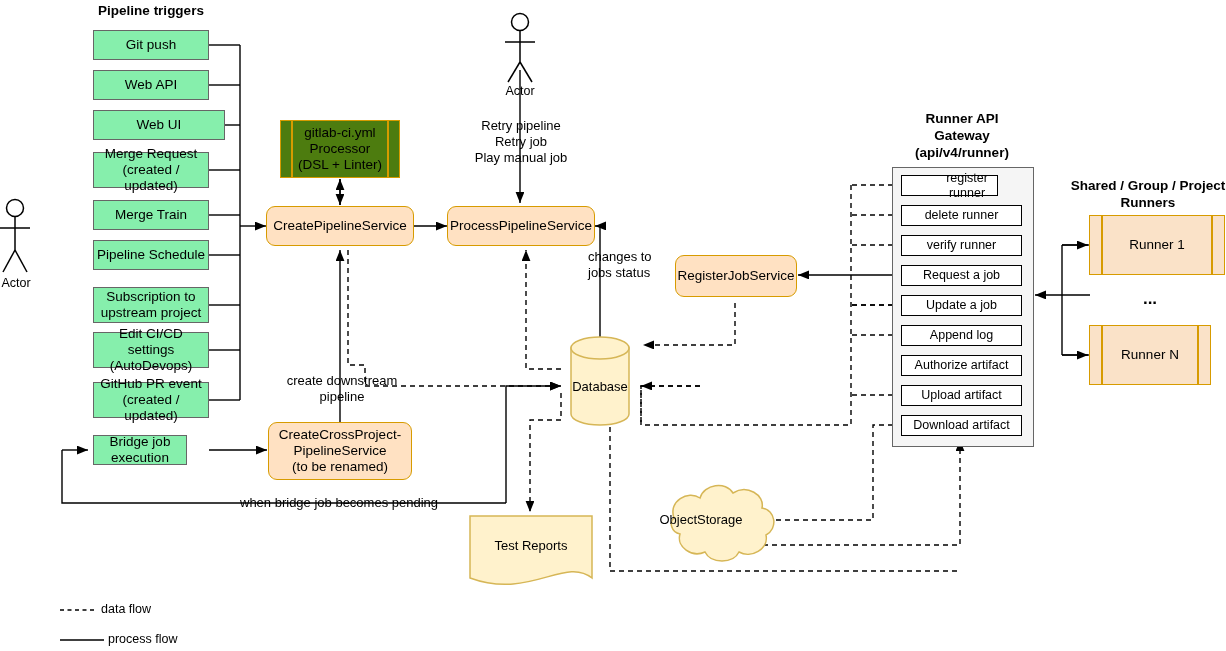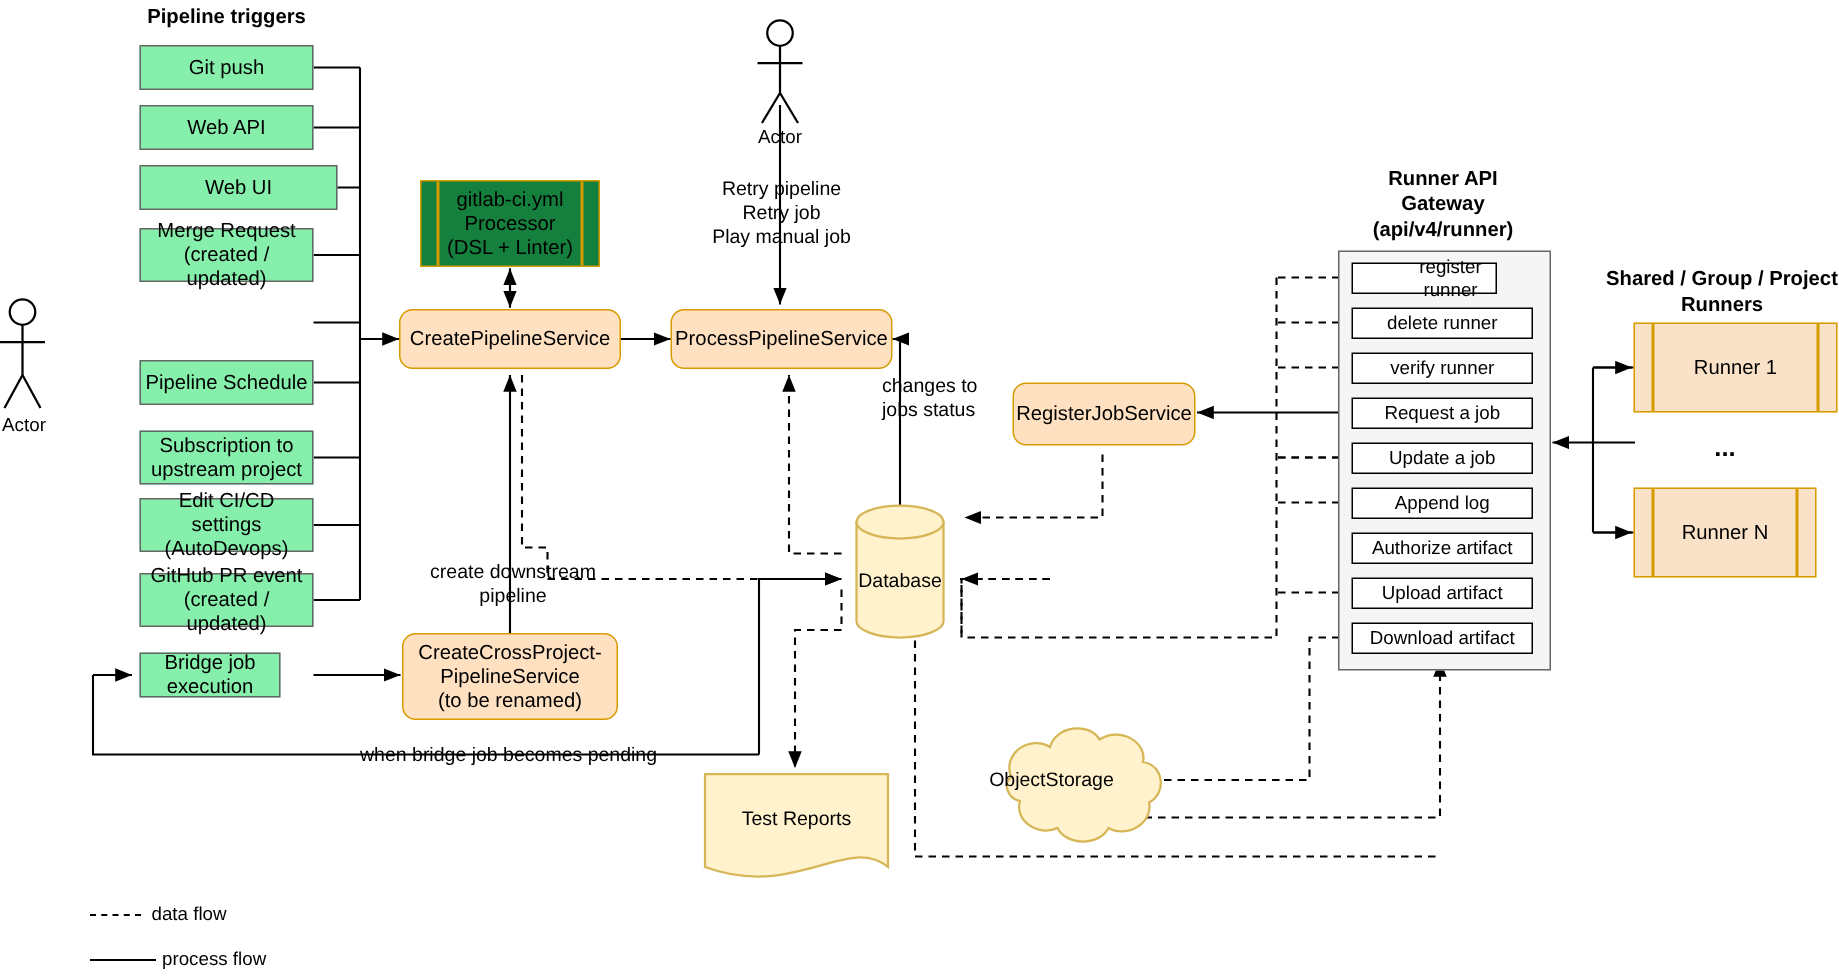--- a/index.html
+++ b/index.html
@@ -5,21 +5,21 @@
 <style>
   html,body{margin:0;padding:0;background:#ffffff;}
   body{width:1226px;height:651px;position:relative;overflow:hidden;
        font-family:"Liberation Sans","DejaVu Sans",sans-serif;color:#000;}
   #stage{position:absolute;left:0;top:0;width:1226px;height:651px;}
   svg#wires{position:absolute;left:0;top:0;width:1226px;height:651px;}
   .node{position:absolute;box-sizing:border-box;display:flex;align-items:center;
         justify-content:center;text-align:center;line-height:1.18;}
   .trigger{background:#86efac;border:1px solid #666666;font-size:13.5px;}
   .svc{background:#ffe1c2;border:1.6px solid #d79b00;border-radius:9px;font-size:13.5px;}
-  .comp{background:#15803d;border:1.6px solid #d79b00;font-size:13.5px;}
+  .comp{background:#4d7c0f;border:1.6px solid #d79b00;font-size:13.5px;}
   .comp .bar{position:absolute;top:0;bottom:0;width:1.6px;background:#d79b00;}
   .runnerbox{background:#fae2c8;border:1.6px solid #d79b00;font-size:13.5px;}
   .apibtn{background:#ffffff;border:1.3px solid #000;font-size:12.5px;}
   .gwpanel{background:#f5f5f5;border:1.6px solid #666;}
   .lbl{position:absolute;font-size:13px;line-height:1.22;text-align:center;white-space:pre;}
   .bold{font-weight:bold;font-size:13.5px;line-height:1.25;}
   .legend-txt{position:absolute;font-size:12.5px;}
   .actor-cap{position:absolute;font-size:12.5px;text-align:center;}
 </style>
 </head>
@@ -151,20 +151,21 @@
     </g>
   </svg>
 
   <div class="lbl bold" style="left:93px;top:3px;width:116px;">Pipeline triggers</div>
 
   <div class="node trigger" style="left:93px;top:30px;width:116px;height:30px;">Git push</div>
   <div class="node trigger" style="left:93px;top:70px;width:116px;height:30px;">Web API</div>
   <div class="node trigger" style="left:93px;top:110px;width:132px;height:30px;">Web UI</div>
   <div class="node trigger" style="left:93px;top:152px;width:116px;height:36px;white-space:pre-line;">Merge Request
 (created / updated)</div>
+  <div class="node trigger" style="left:93px;top:200px;width:116px;height:30px;">Merge Train</div>
   <div class="node trigger" style="left:93px;top:240px;width:116px;height:30px;">Pipeline Schedule</div>
   <div class="node trigger" style="left:93px;top:287px;width:116px;height:36px;white-space:pre-line;">Subscription to
 upstream project</div>
   <div class="node trigger" style="left:93px;top:332px;width:116px;height:36px;white-space:pre-line;">Edit CI/CD settings
 (AutoDevops)</div>
   <div class="node trigger" style="left:93px;top:382px;width:116px;height:36px;white-space:pre-line;">GitHub PR event
 (created / updated)</div>
   <div class="node trigger" style="left:93px;top:435px;width:94px;height:30px;">Bridge job execution</div>
 
   <div class="actor-cap" style="left:0px;top:276px;width:32px;">Actor</div>

